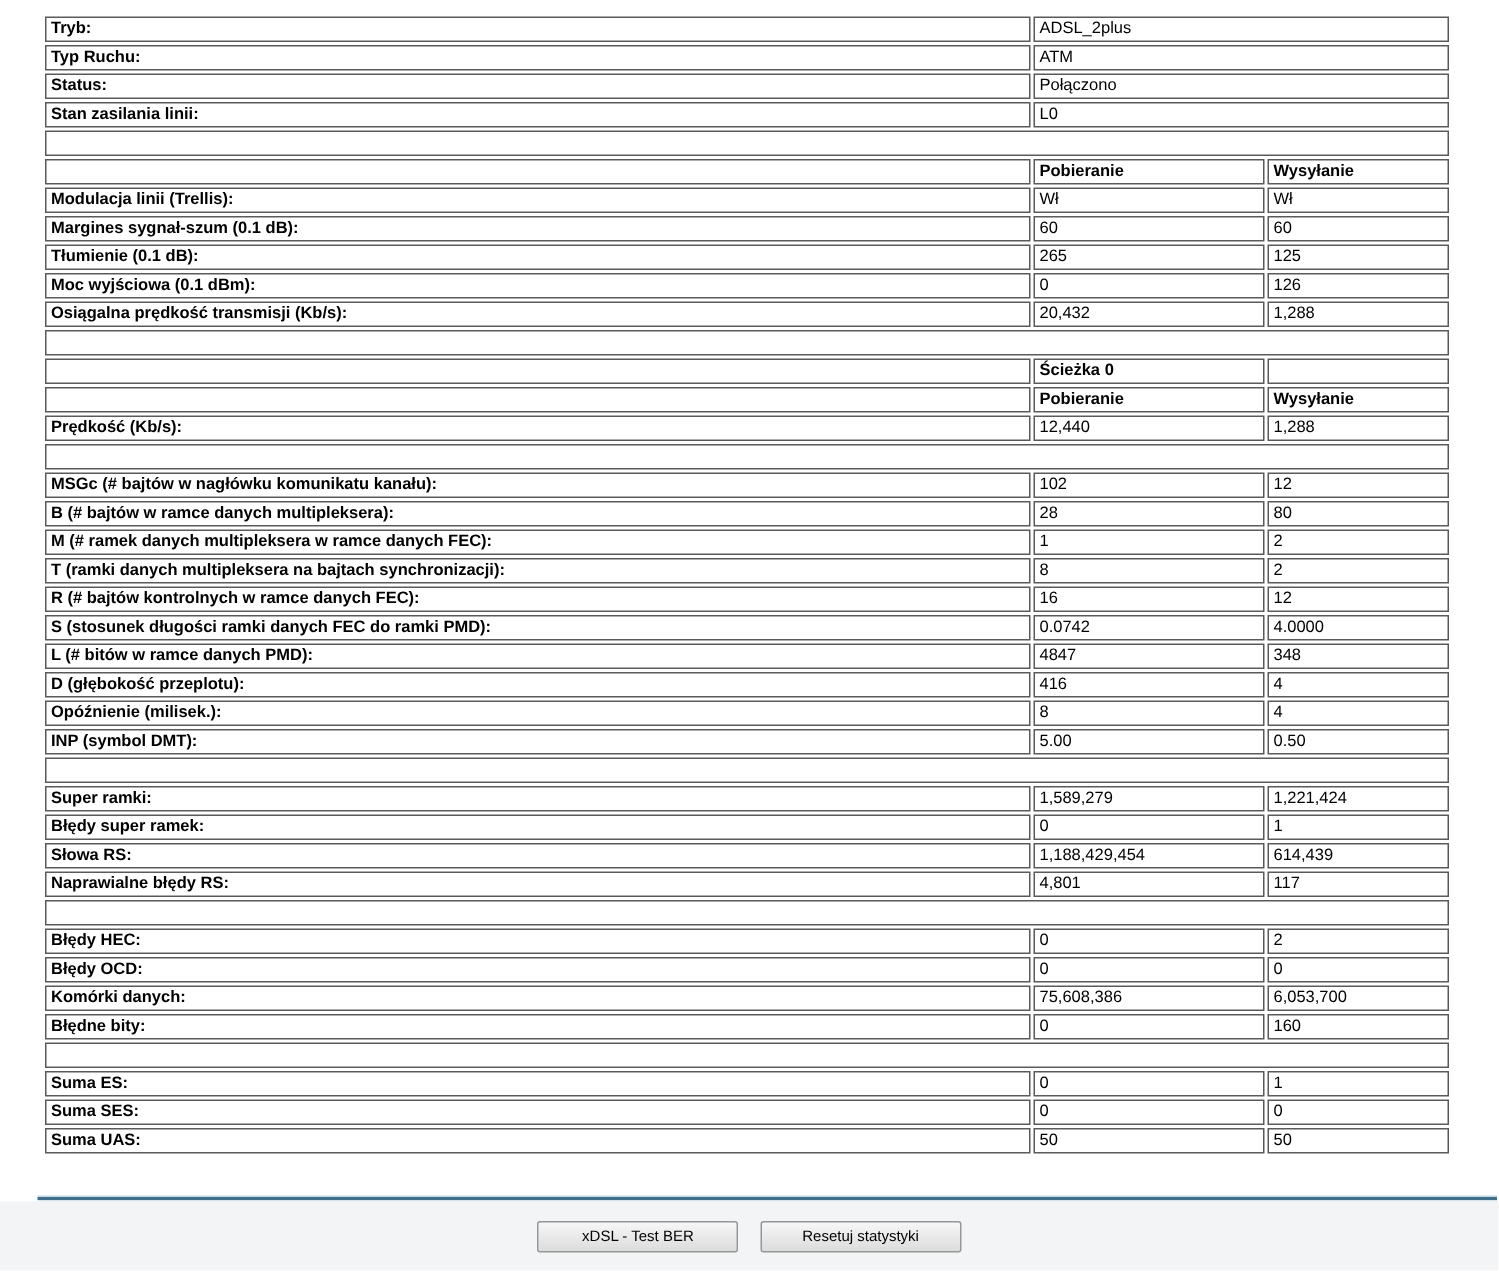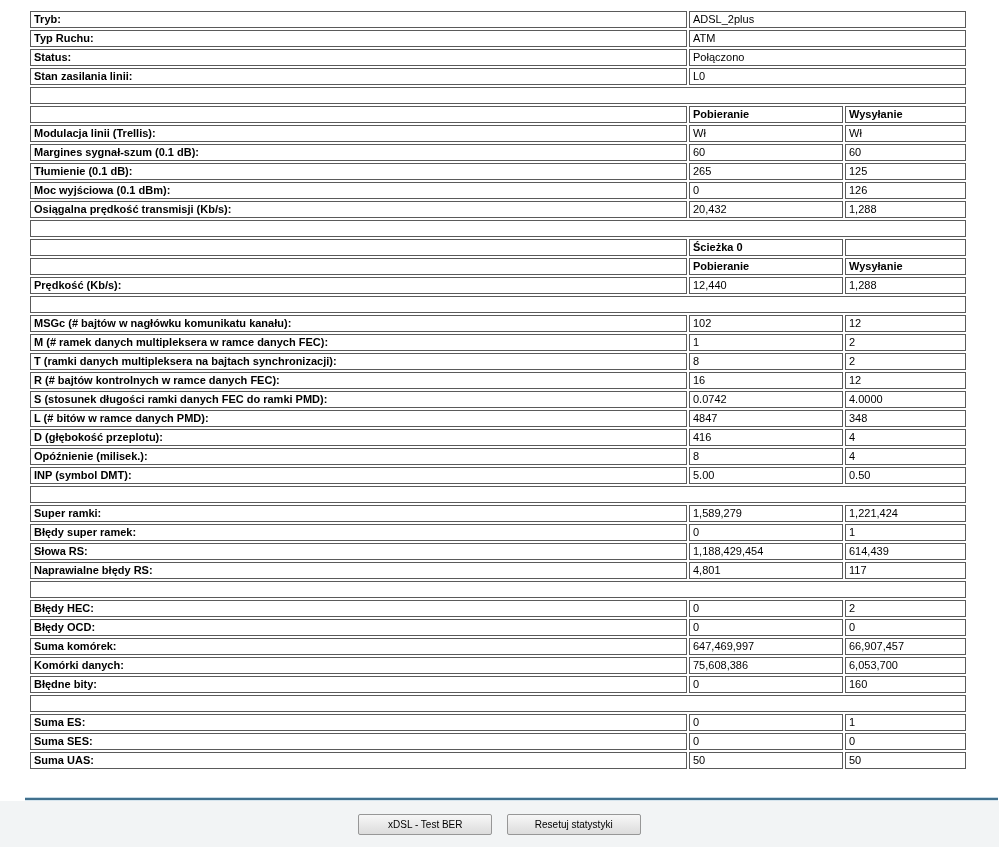--- a/index.html
+++ b/index.html
@@ -154,20 +154,25 @@
         </tr>
         <tr>
           <td class="sep" colspan="3"></td>
         </tr>
         <tr>
           <td class="lbl">MSGc (# bajtów w nagłówku komunikatu kanału):</td>
           <td class="val">102</td>
           <td class="val">12</td>
         </tr>
         <tr>
+          <td class="lbl">B (# bajtów w ramce danych multipleksera):</td>
+          <td class="val">28</td>
+          <td class="val">80</td>
+        </tr>
+        <tr>
           <td class="lbl">M (# ramek danych multipleksera w ramce danych FEC):</td>
           <td class="val">1</td>
           <td class="val">2</td>
         </tr>
         <tr>
           <td class="lbl">T (ramki danych multipleksera na bajtach synchronizacji):</td>
           <td class="val">8</td>
           <td class="val">2</td>
         </tr>
         <tr>
@@ -228,25 +233,20 @@
         </tr>
         <tr>
           <td class="lbl">Błędy HEC:</td>
           <td class="val">0</td>
           <td class="val">2</td>
         </tr>
         <tr>
           <td class="lbl">Błędy OCD:</td>
           <td class="val">0</td>
           <td class="val">0</td>
-        </tr>
-        <tr>
-          <td class="lbl">Suma komórek:</td>
-          <td class="val">647,469,997</td>
-          <td class="val">66,907,457</td>
         </tr>
         <tr>
           <td class="lbl">Komórki danych:</td>
           <td class="val">75,608,386</td>
           <td class="val">6,053,700</td>
         </tr>
         <tr>
           <td class="lbl">Błędne bity:</td>
           <td class="val">0</td>
           <td class="val">160</td>

